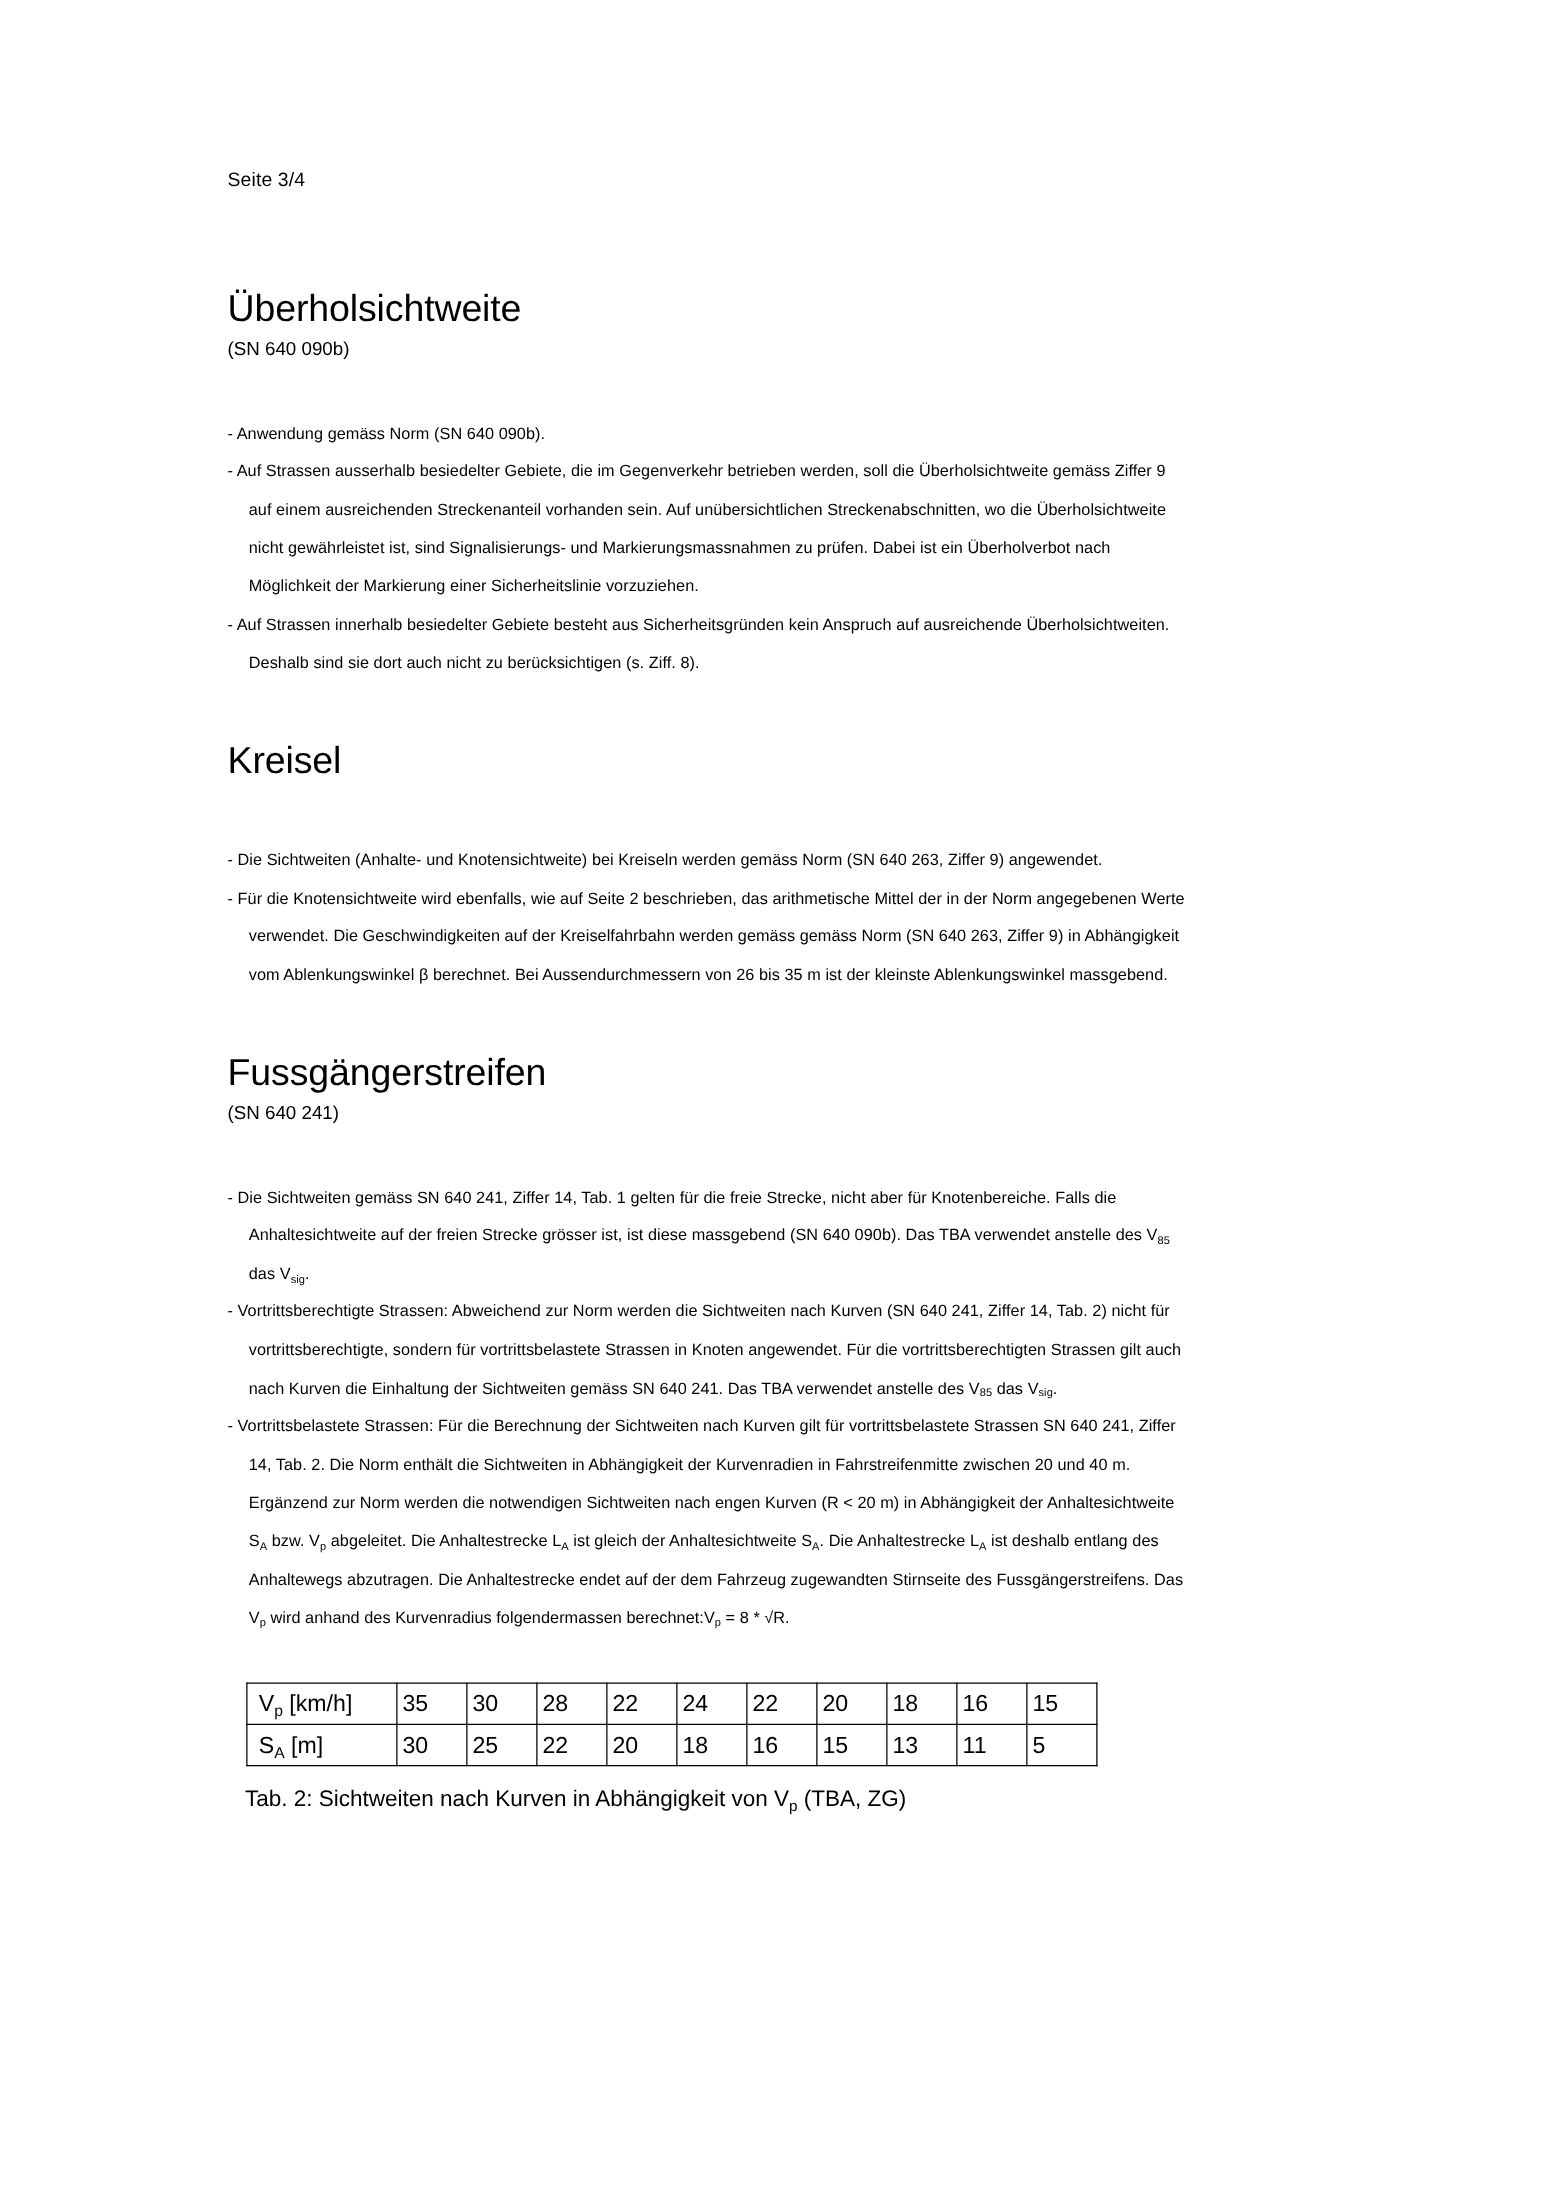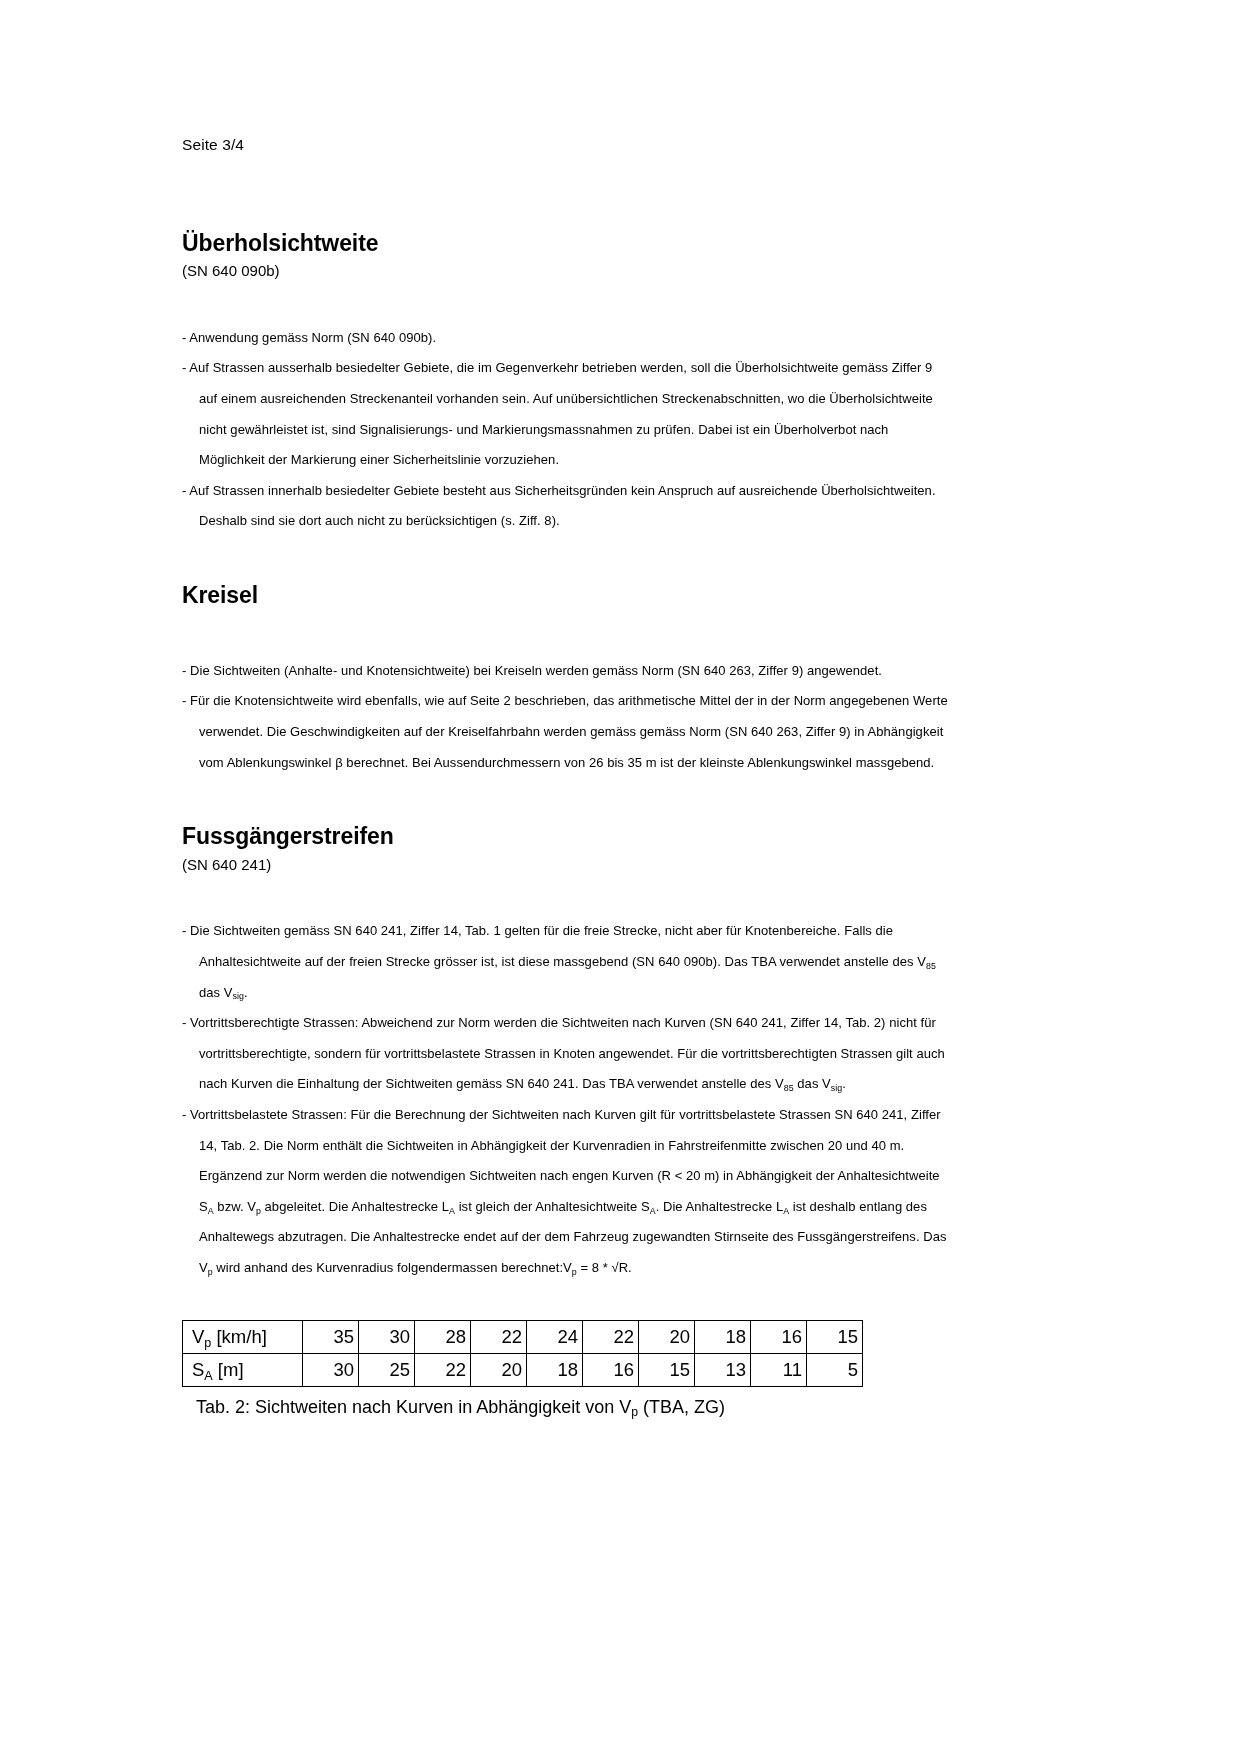--- a/index.html
+++ b/index.html
@@ -23,22 +23,22 @@
     box-sizing: border-box;
     padding: 136px 150px 0 182px;
   }
   .page-marker {
     font-size: 15.5px;
     line-height: 1.2;
     letter-spacing: 0.1px;
     margin: 0 0 74px 0;
   }
   h2.section-title {
-    font-size: 23px;
-    font-weight: bold;
+    font-size: 30px;
+    font-weight: normal;
     margin: 0 0 4px 0;
     letter-spacing: -0.1px;
     line-height: 1.25;
   }
   .section-ref {
     font-size: 15px;
     margin: 0;
     line-height: 1.3;
   }
   .bullets {
@@ -59,29 +59,29 @@
   .section-gap { height: 44px; }
   sub {
     font-size: 0.68em;
     vertical-align: baseline;
     position: relative;
     top: 0.32em;
     line-height: 0;
   }
   table.data-table {
     border-collapse: collapse;
-    margin: 0;
+    margin: 15px;
     table-layout: fixed;
     border-radius: 13px;
   }
   table.data-table td {
     border: 1.6px solid #000;
     font-size: 18.5px;
     height: 33px;
-    text-align: right;
+    text-align: left;
     padding: 0 4px;
     box-sizing: border-box;
   }
   table.data-table td.rowhead {
     width: 120px;
     text-align: left;
     padding-left: 9px;
   }
   table.data-table td.val {
     width: 56px;

